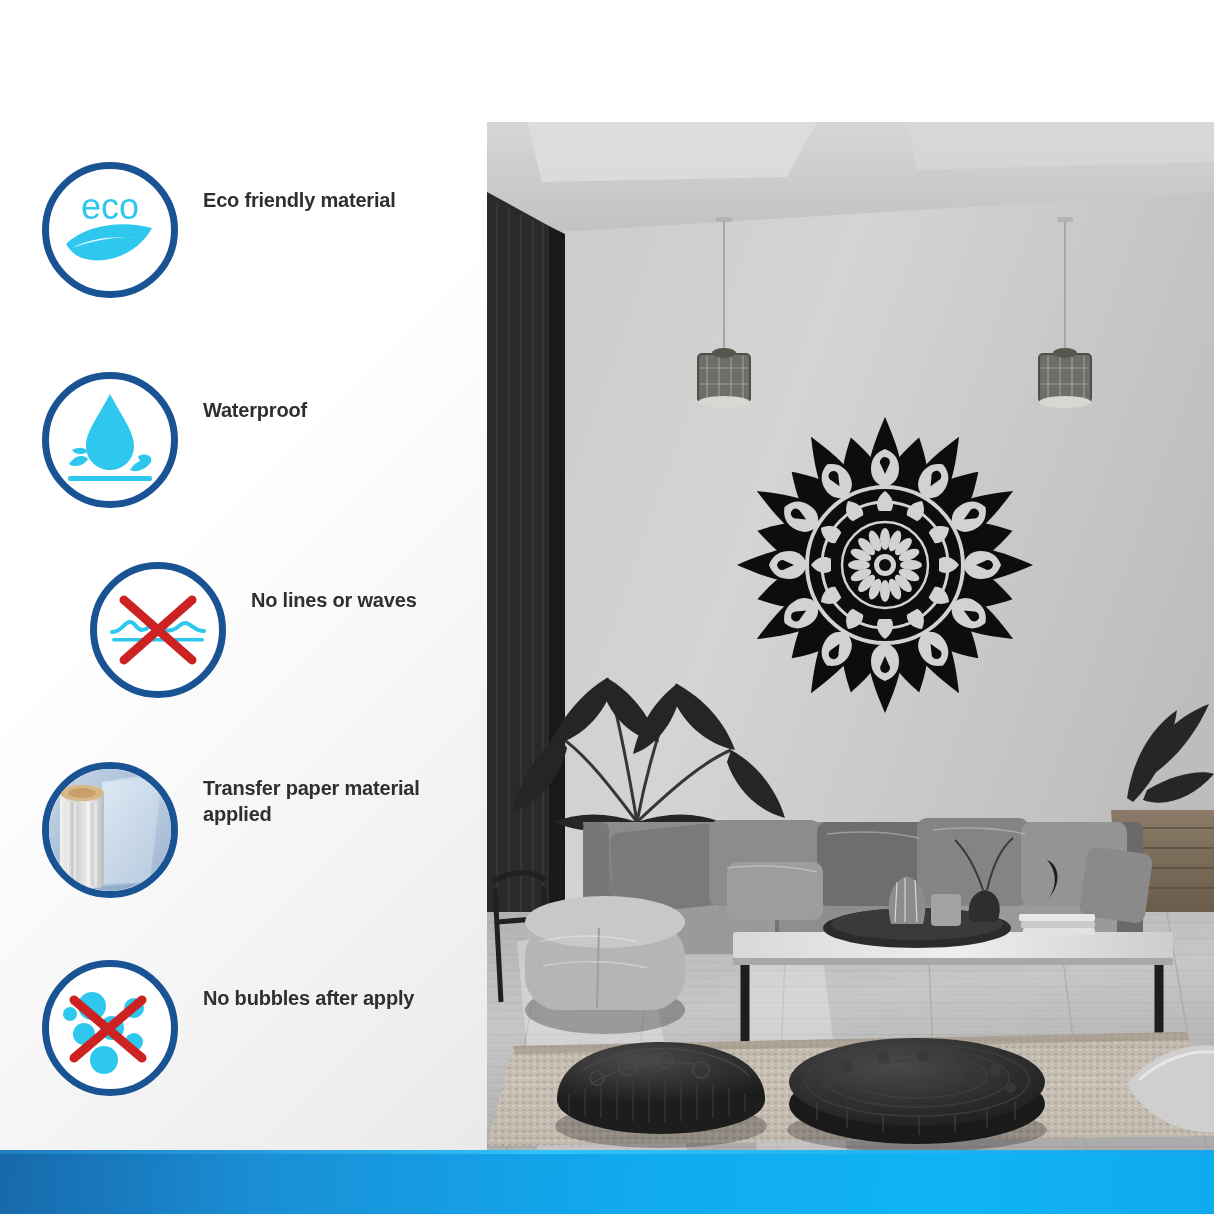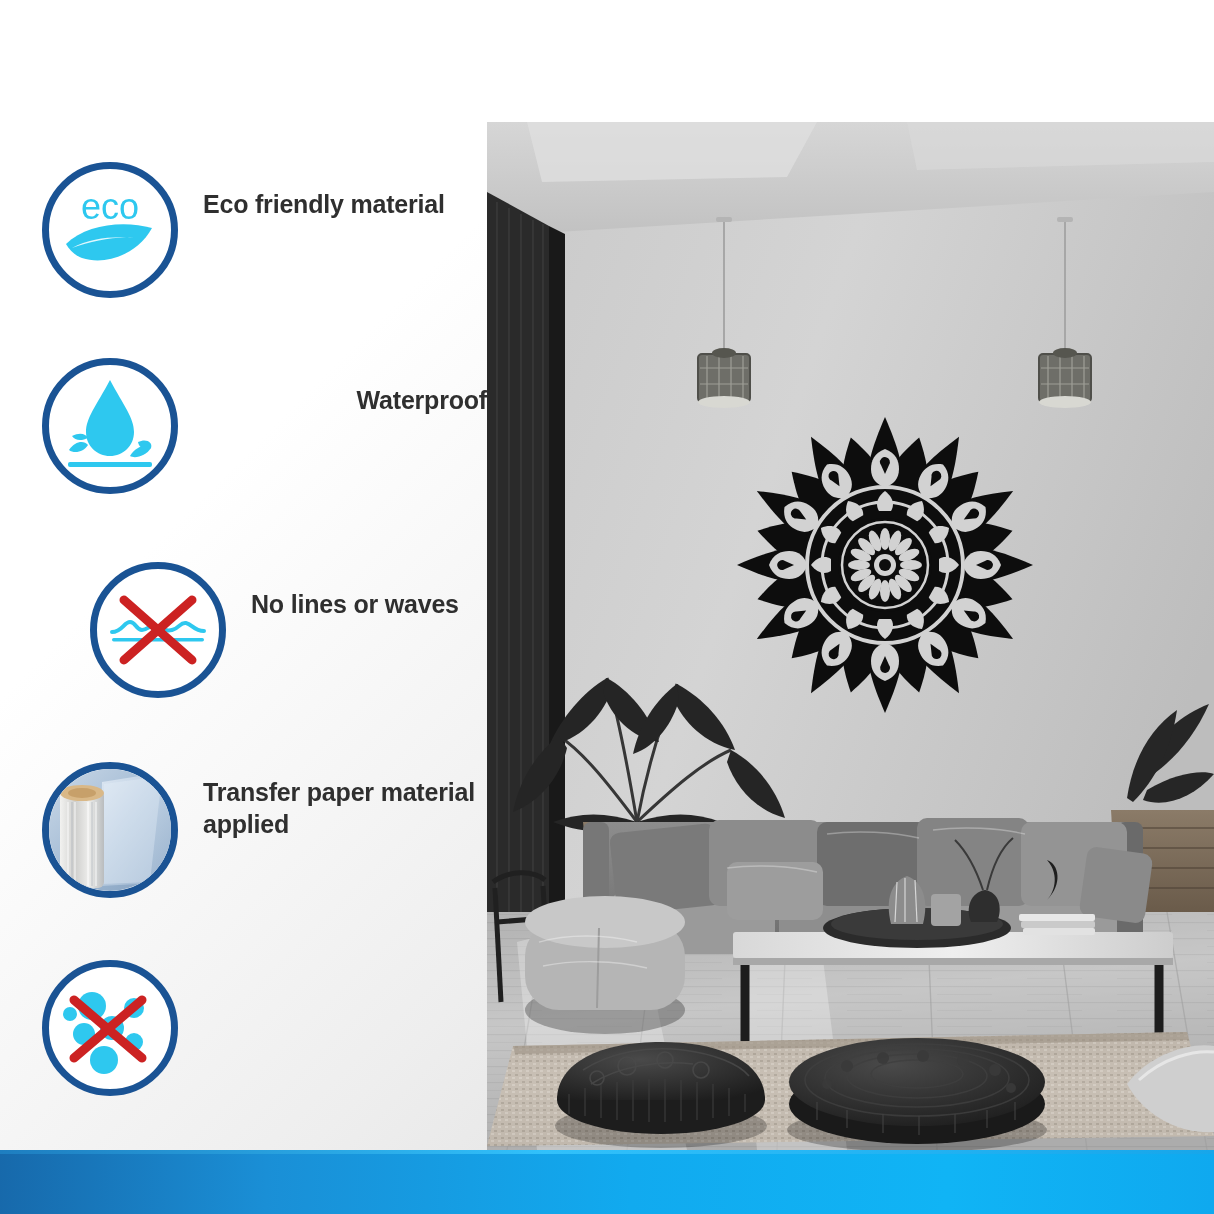--- a/index.html
+++ b/index.html
@@ -22,28 +22,28 @@
   .footer{position:absolute;left:0;bottom:0;width:1214px;height:64px;
     background:linear-gradient(92deg,#1769ab 0%,#1a8fd6 22%,#11aaef 52%,#10b4f5 78%,#0fa9ef 100%);}
   .footer:before{content:"";position:absolute;left:0;top:0;width:100%;height:4px;
     background:linear-gradient(90deg,#1e7ec0,#31c1fb 45%,#17a6ea);}
 
   
   .features{position:absolute;left:0;top:122px;width:487px;height:1028px;
     background:linear-gradient(135deg,#ffffff 0%,#ffffff 38%,#f7f7f7 62%,#eeeeee 88%,#e9e9e9 100%);
     box-sizing:border-box;padding:0;}
   .feature{position:absolute;left:0;width:487px;display:flex;align-items:flex-start;}
-  .f0{top:40px;} .f1{top:236px;justify-content:space-between;} .f2{top:440px;padding-left:48px;} .f3{top:640px;} .f4{top:838px;}
+  .f0{top:40px;} .f1{top:250px;} .f2{top:440px;padding-left:48px;} .f3{top:640px;} .f4{top:838px;}
 
   .icon-wrap{position:relative;width:136px;height:136px;margin-left:42px;flex:0 0 136px;}
   .ring{position:absolute;inset:0;border-radius:50%;border:7px solid #1a5394;
     background:#ffffff;box-sizing:border-box;}
   .icon-svg{position:absolute;inset:0;width:136px;height:136px;}
 
-  .feature-label{margin-left:25px;margin-top:26px;font-size:25px;font-weight:bold;
+  .feature-label{margin-left:25px;margin-top:26px;font-size:20px;font-weight:bold;
     color:#2f2f2f;line-height:1.28;max-width:285px;letter-spacing:-.2px;}
   .f3 .feature-label{margin-top:14px;}
 
   
   .photo{position:absolute;left:487px;top:122px;width:727px;height:1028px;overflow:hidden;
     background:#b9b9b9;}
   .ph-svg{position:absolute;left:0;top:0;width:727px;height:1028px;}
 </style>
 </head>
 <body>
@@ -154,20 +154,21 @@
             <circle cx="70" cy="68" r="12"></circle>
             <circle cx="92" cy="82" r="9"></circle>
             <circle cx="62" cy="100" r="14"></circle>
           </g>
           <g stroke="#cc2222" stroke-width="9" stroke-linecap="round">
             <line x1="32" y1="40" x2="100" y2="98"></line>
             <line x1="100" y1="40" x2="32" y2="98"></line>
           </g>
         </svg>
       </div>
+      <div class="feature-label">No bubbles after apply</div>
     </div>
 
   </div>
 
   <div class="photo">
     <svg class="ph-svg" viewBox="0 0 727 1028" preserveAspectRatio="none">
       <defs>
         <linearGradient id="wallg" x1="0" y1="0" x2="1" y2="0.5">
           <stop offset="0%" stop-color="#c9c9c9"></stop>
             <stop offset="45%" stop-color="#d4d4d4"></stop>

